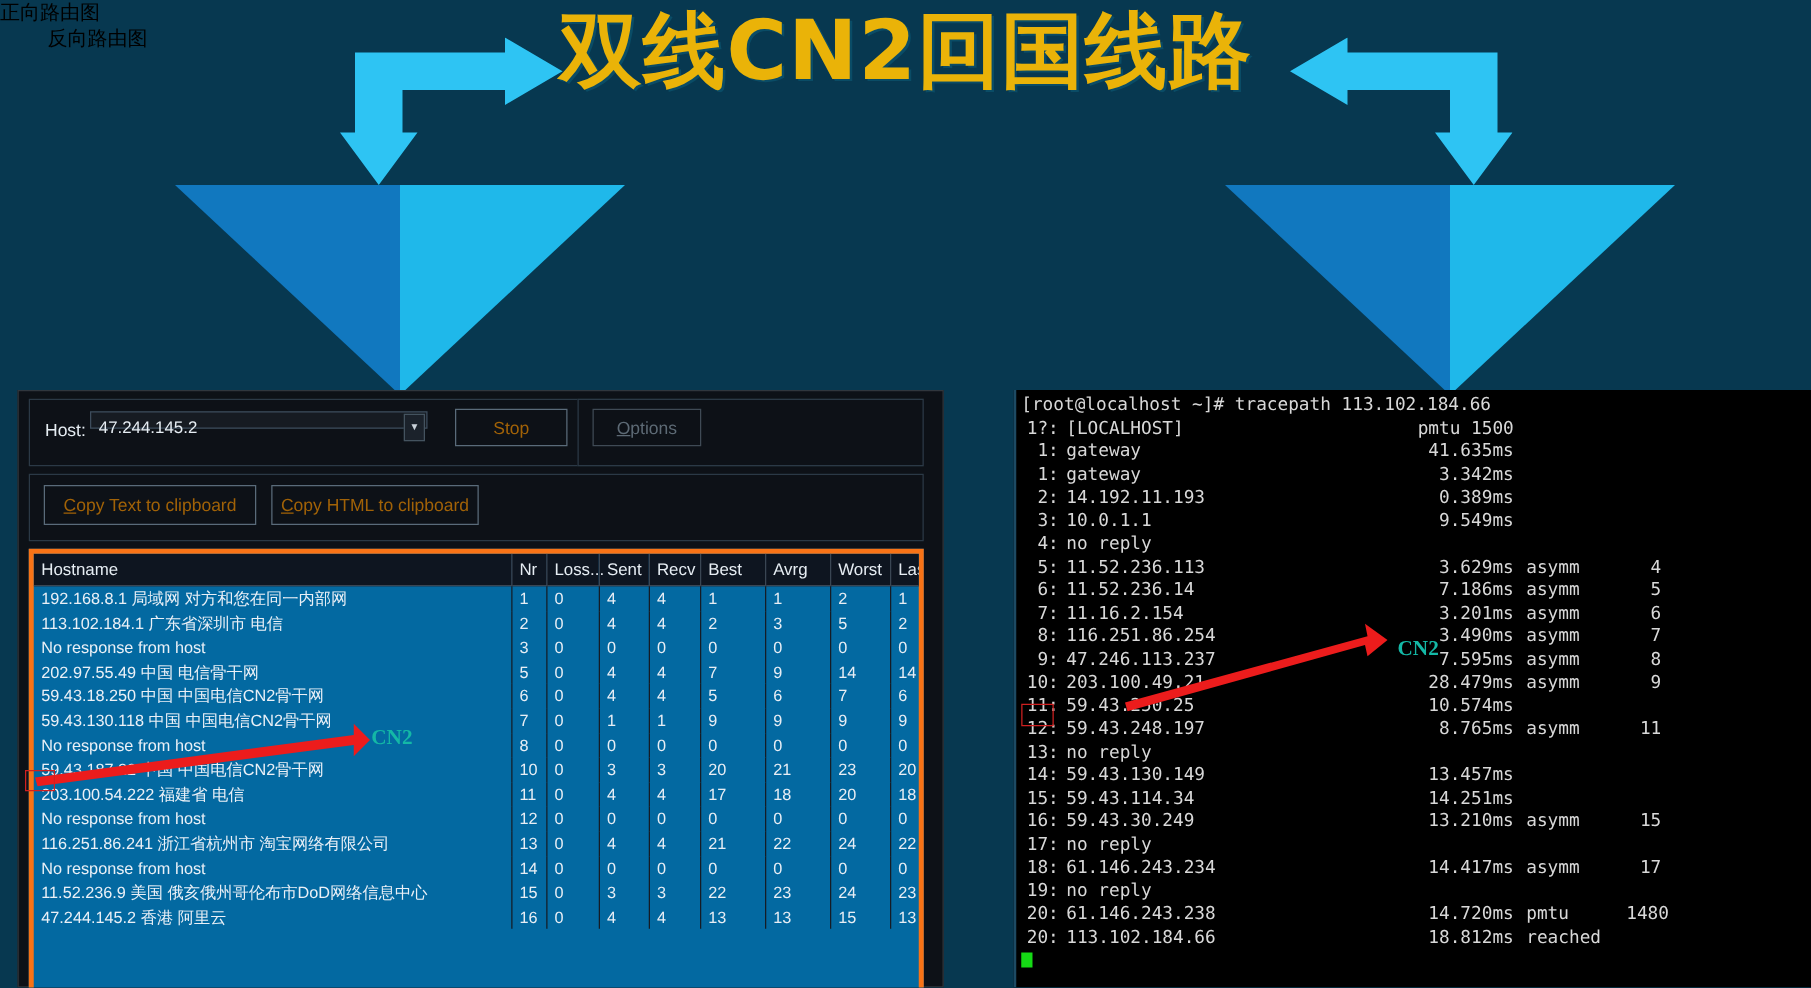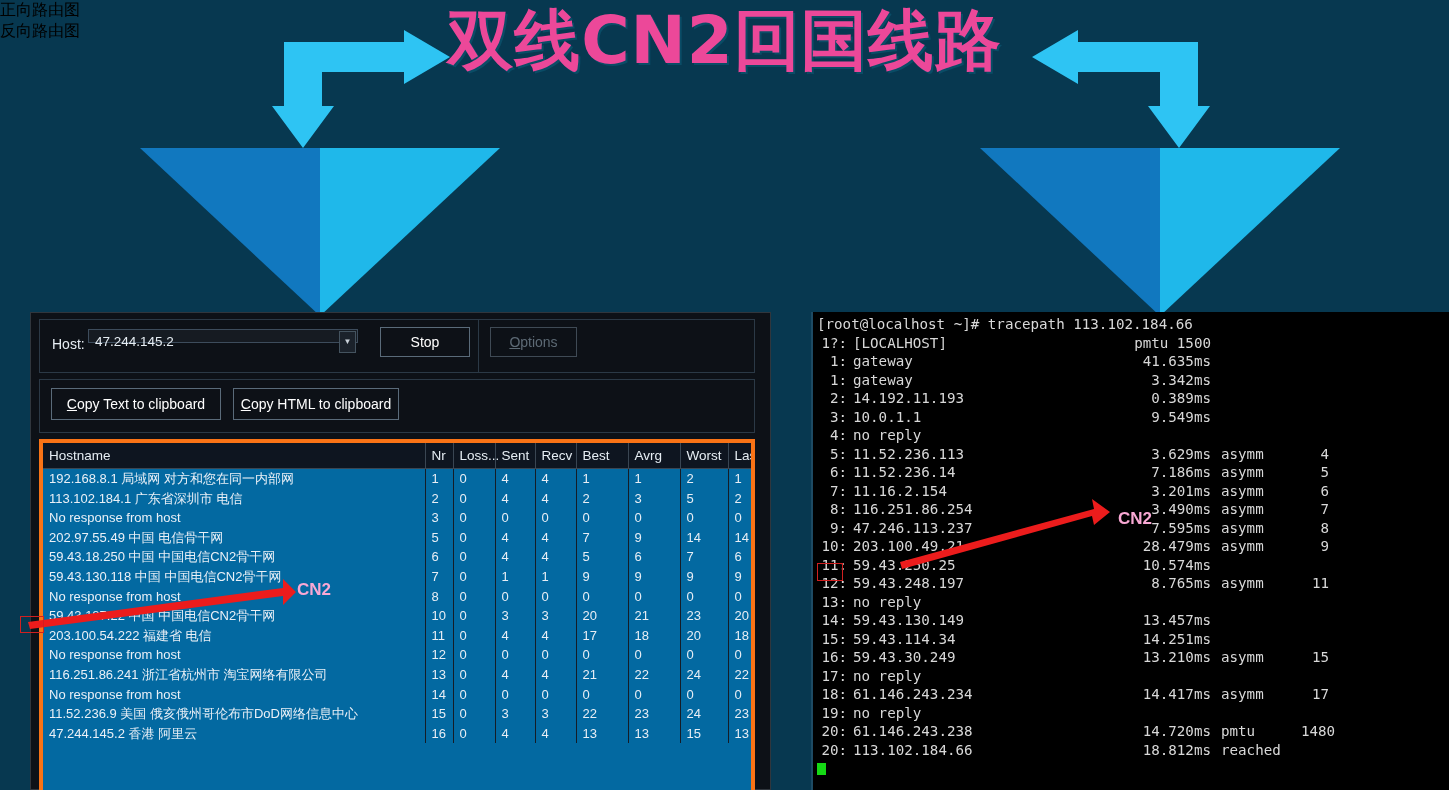--- a/index.html
+++ b/index.html
@@ -8,36 +8,36 @@
     background:#073850;
     font-family:"Liberation Sans","DejaVu Sans",sans-serif;
     position:relative;
   }
   .stage{position:absolute;left:0;top:0;width:1449px;height:790px;overflow:hidden;}
 
   
   .banner-title{
     position:absolute;left:0;top:8px;width:1449px;text-align:center;
     font-family:"DejaVu Sans","Liberation Sans",sans-serif;
-    font-size:66px;font-weight:bold;color:#ec4899;
+    font-size:66px;font-weight:bold;color:#eab308;
     letter-spacing:1px;line-height:1;
     text-shadow:2px 2px 0 #0a4c66;
   }
   .arrow-svg{position:absolute;}
   .arrow-left{left:272px;top:30px;}
   .arrow-right{left:1020px;top:30px;}
 
   
   .tri{position:absolute;}
   .tri-l-label{left:160px;top:178px;width:360px;}
-  .tri-r-label{left:1000px;top:178px;width:360px;}
+  .tri-r-label{left:1000px;top:178px;width:360px;padding-left:38px;}
 
   
   .winmtr{
-    position:absolute;left:30px;top:312px;width:741px;height:478px;
+    position:absolute;left:14px;top:312px;width:741px;height:478px;
     background:#0d1117;border:1px solid #30363d;box-sizing:border-box;
     color:#e6edf3;
   }
   .wm-group{
     position:absolute;border:1px solid #2b3946;box-sizing:border-box;
     background:#0d1117;
   }
   .wm-host-group{left:8px;top:6px;width:716px;height:54px;}
   .wm-opt-group{left:447px;top:6px;width:277px;height:54px;}
   .wm-copy-group{left:8px;top:66px;width:716px;height:54px;}
@@ -52,21 +52,21 @@
     font-size:13.5px;color:#e6edf3;line-height:24px;padding-left:6px;
   }
   .wm-combo-arrow{
     position:absolute;right:1px;top:1px;width:17px;height:22px;
     background:#1b222b;border:1px solid #44535f;box-sizing:border-box;
     display:flex;align-items:center;justify-content:center;
     font-size:8px;color:#c9d1d9;
   }
   .wm-btn{
     position:absolute;border:1px solid #5a6b7a;box-sizing:border-box;
-    background:#0d1117;color:#ffffff;font-size:14px;
+    background:#0d1117;color:#a16207;font-size:14px;
     display:flex;align-items:center;justify-content:center;
   }
   .wm-stop{left:340px;top:7px;width:90px;height:30px;}
   .wm-options{left:11px;top:7px;width:87px;height:30px;color:#5d6a75;border-color:#3f4a55;}
   .wm-copytext{left:11px;top:8px;width:170px;height:32px;}
   .wm-copyhtml{left:193px;top:8px;width:166px;height:32px;}
   .uline{text-decoration:underline;}
 
   
   .wm-table-wrap{
@@ -108,22 +108,22 @@
   .tline{height:18.5px;line-height:18.5px;white-space:pre;position:relative;}
   .t-hop{display:inline-block;width:30px;text-align:right;}
   .t-host{display:inline-block;width:250px;padding-left:6px;}
   .t-rtt{display:inline-block;width:108px;text-align:right;}
   .t-extra{display:inline-block;width:80px;padding-left:10px;}
   .t-asym{display:inline-block;width:28px;text-align:right;}
   .cursor-blk{display:inline-block;width:9px;height:12px;background:#15d915;vertical-align:-2px;}
 
   
   .red-text{
-    position:absolute;color:#f9a8d4;font-weight:bold;
-    font-family:Liberation Sans, sans-serif;
+    position:absolute;color:#14b8a6;font-weight:bold;
+    font-family:Liberation Serif, serif;
   }
   .red-box{position:absolute;border:1px solid #d02020;box-sizing:border-box;}
   .ann-svg{position:absolute;left:0;top:0;pointer-events:none;}
 </style>
 </head>
 <body>
 
 <div class="stage">
 
   <div class="banner-title">双线CN2回国线路</div>

